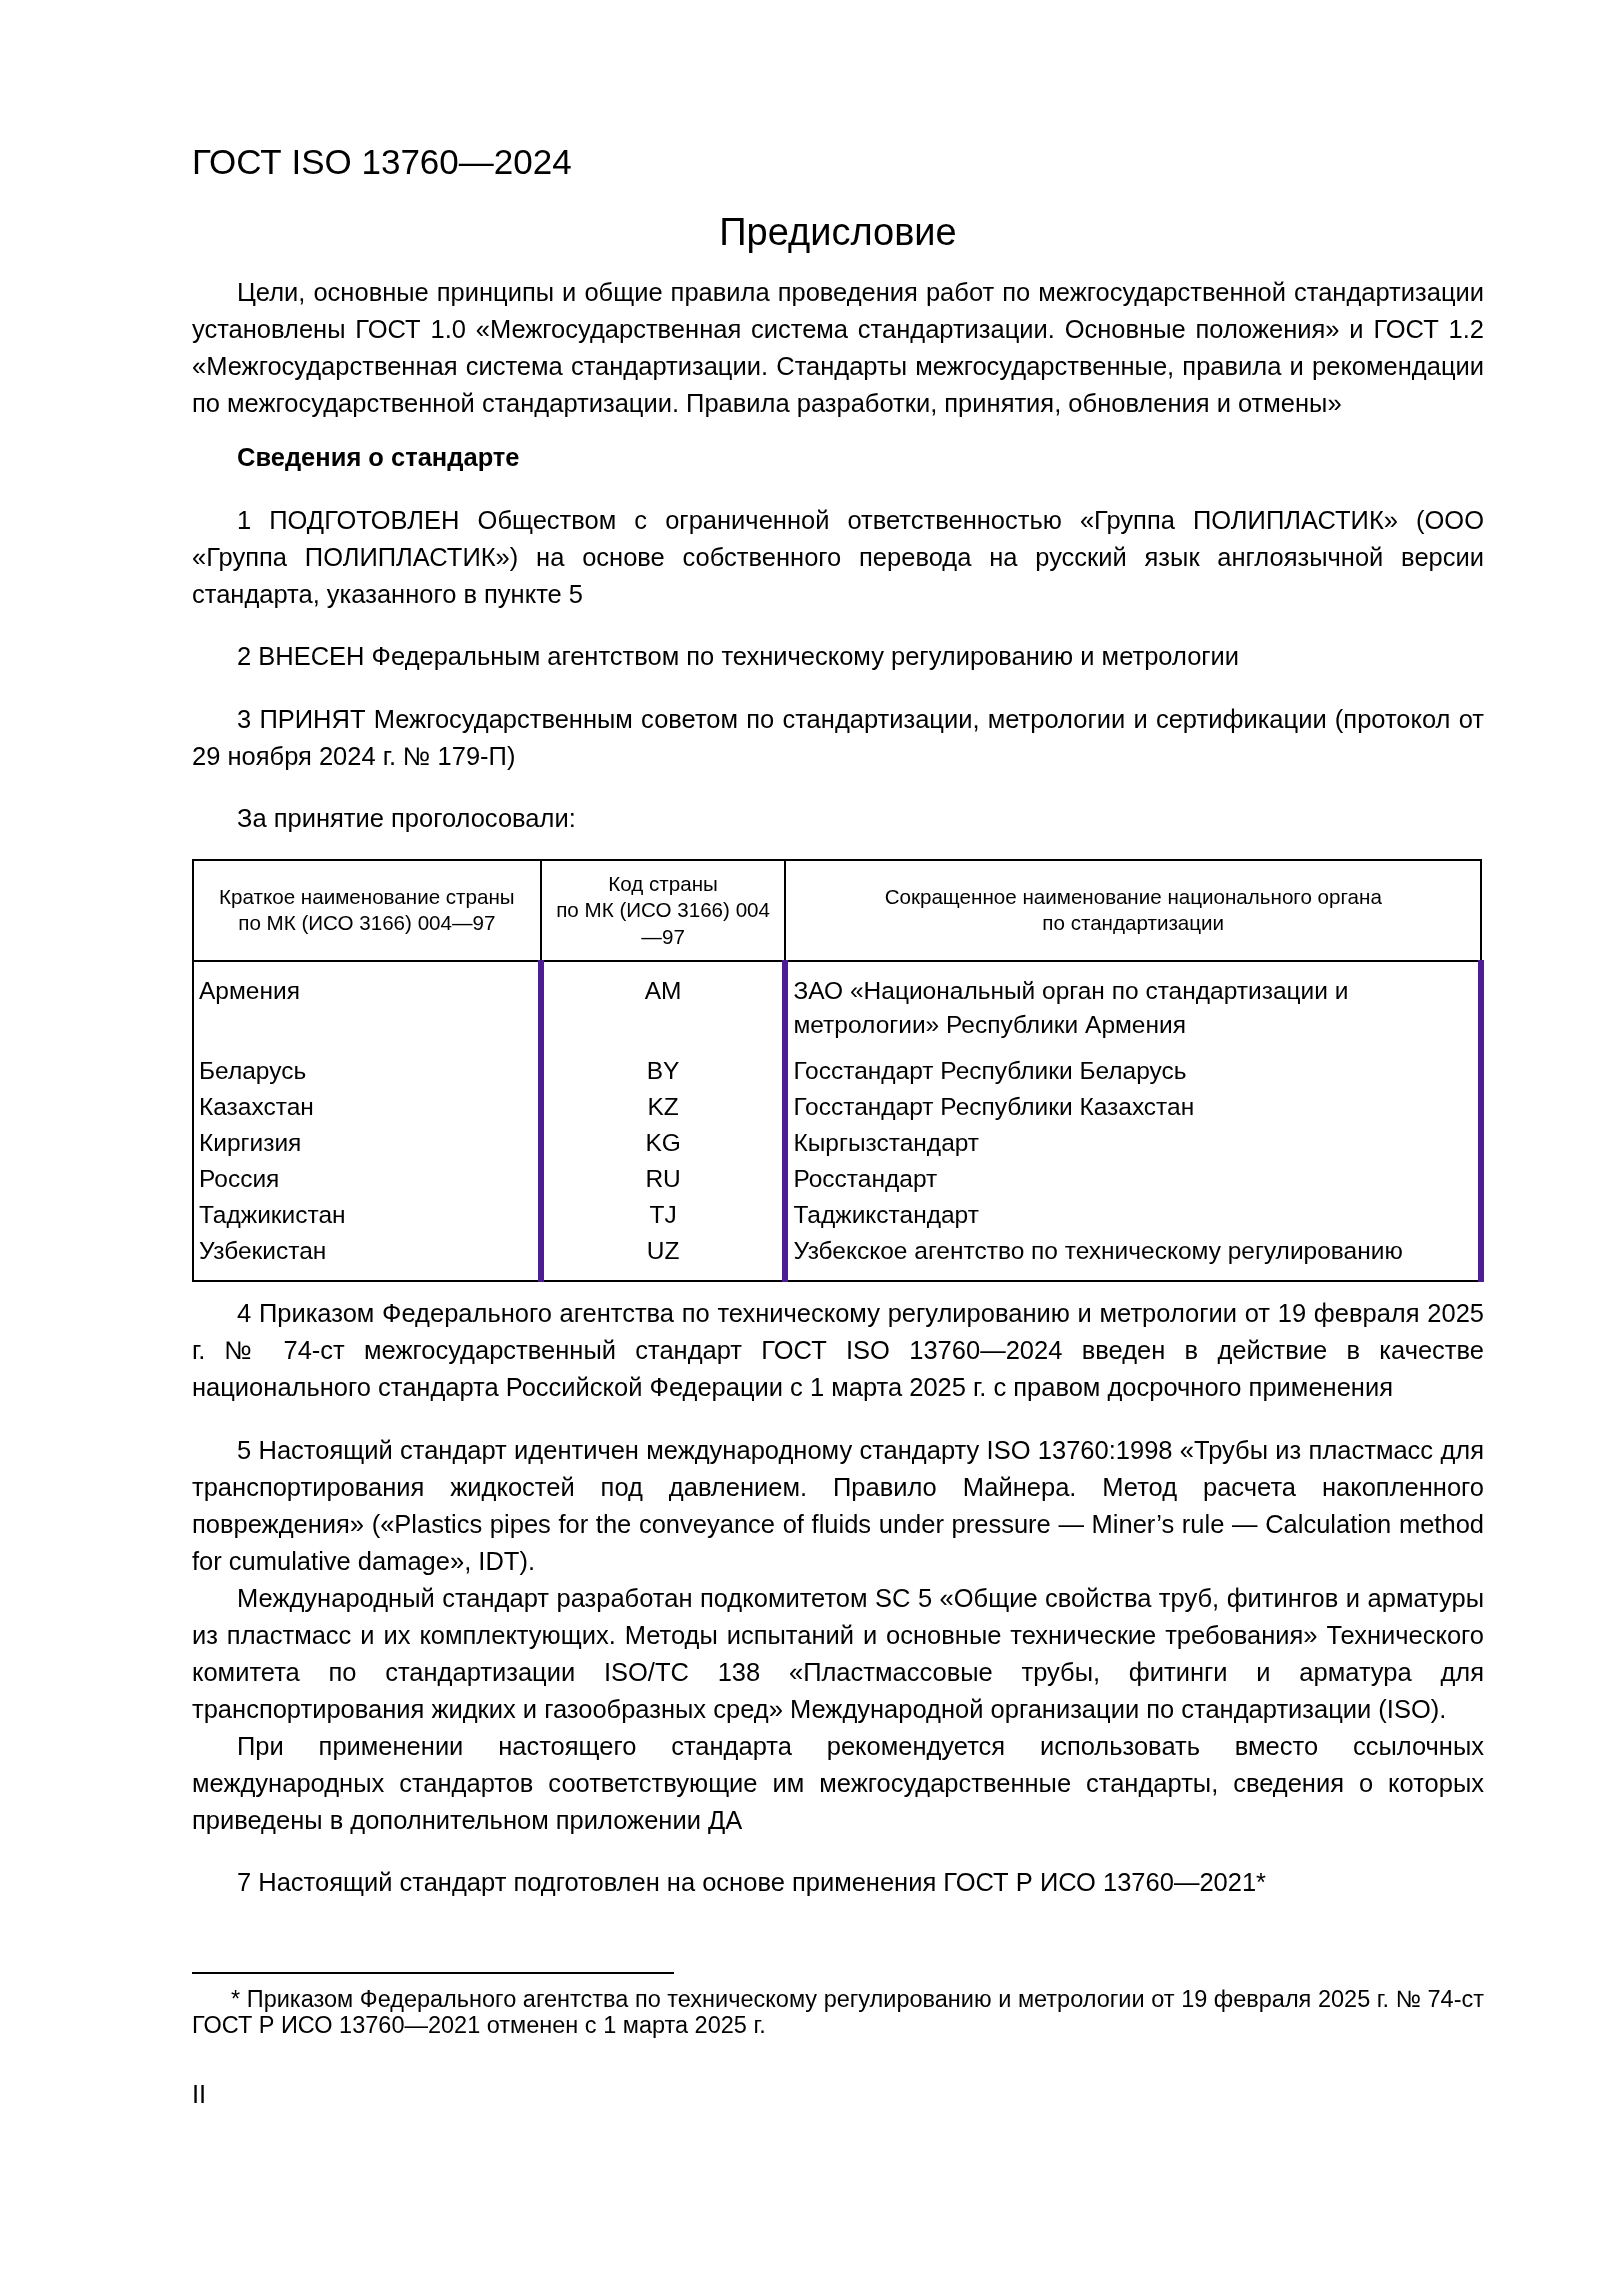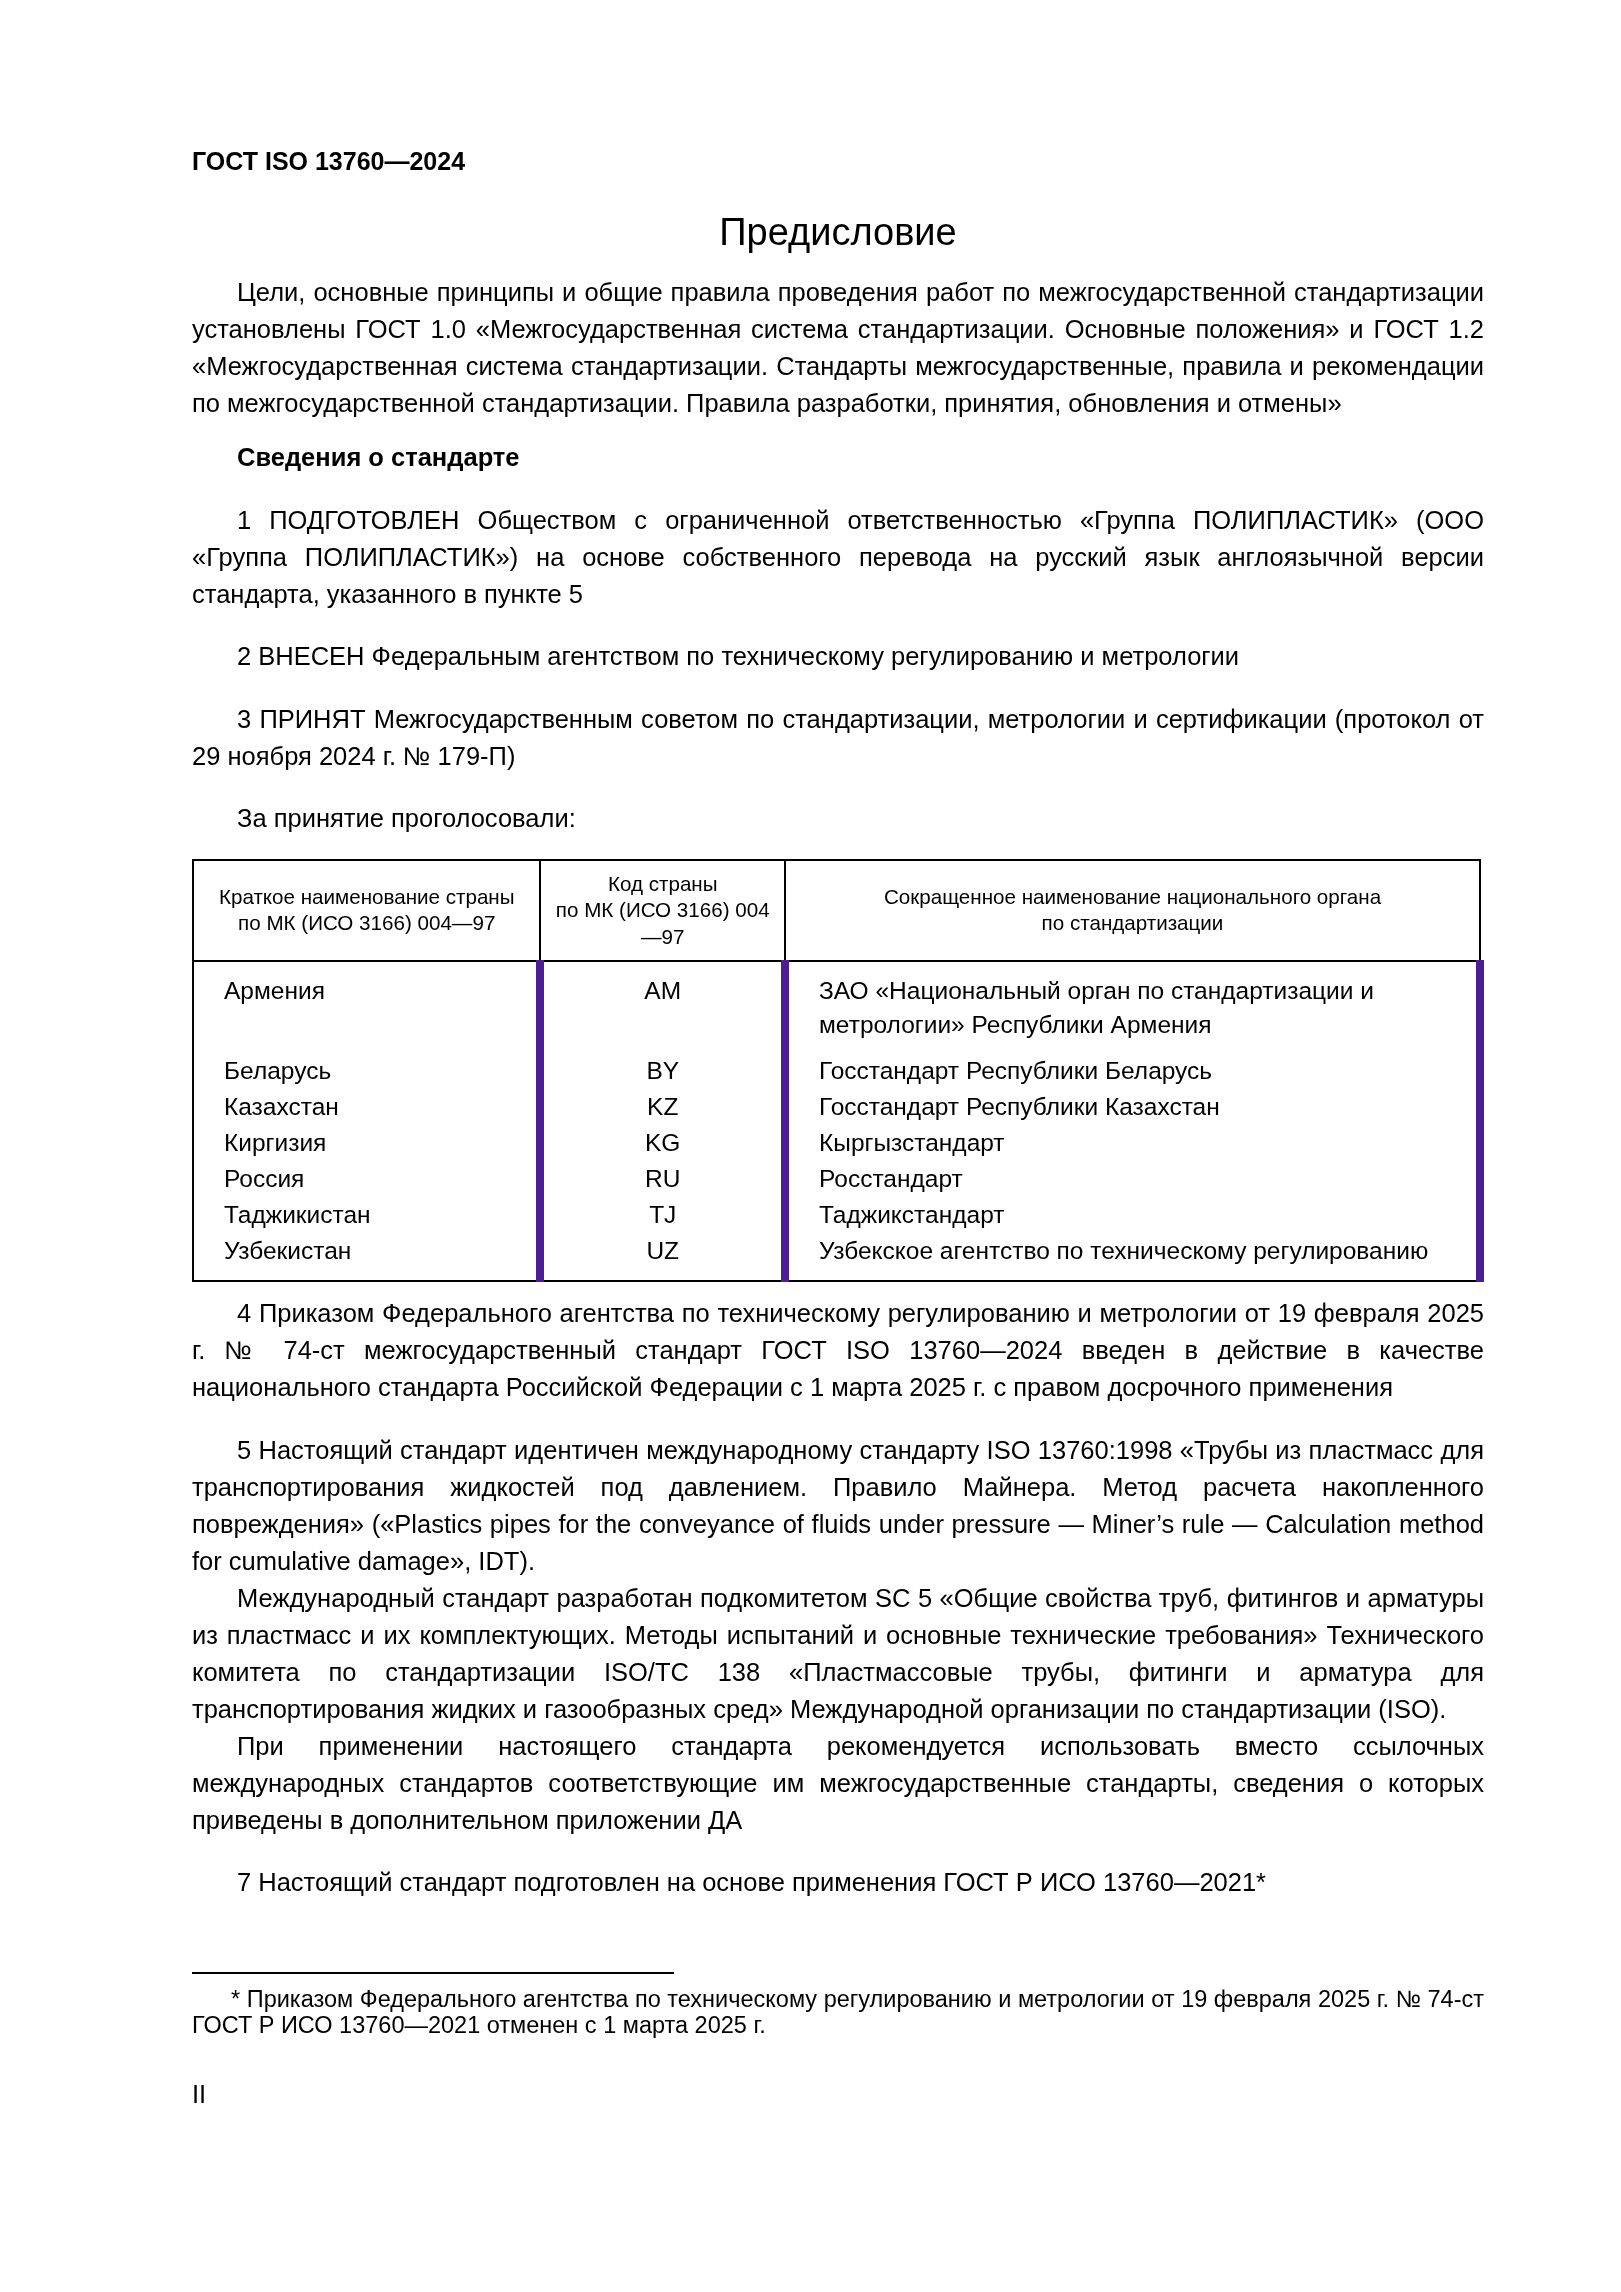--- a/index.html
+++ b/index.html
@@ -15,22 +15,22 @@
   .content {
     position: absolute;
     top: 0;
     left: 192px;
     width: 1292px;
     padding-top: 143px;
     font-size: 25.5px;
     line-height: 37px;
   }
   .doc-header {
-    font-weight: 700;
-    font-size: 25px;
+    font-weight: 400;
+    font-size: 35px;
   }
   .doc-title {
     margin: 33px 0 0 0;
     font-size: 38px;
     font-weight: 400;
     text-align: center;
     line-height: 39px;
   }
   .para {
     margin: 25.5px 0 0 0;
@@ -60,23 +60,23 @@
     font-weight: 400;
     font-size: 20.6px;
     line-height: 26.5px;
     text-align: center;
     vertical-align: middle;
     padding: 9.8px 7.8px;
   }
   .vote th .thl { display: block; }
   .vote td {
     border-left: 2px solid #000;
-    border-right: 8px solid #4c1d95;
+    border-right: 6px solid #4c1d95;
     vertical-align: top;
-    padding: 1px 30px;
+    padding: 1px 5px;
   }
   .vote tr.first td { padding-top: 11.8px; padding-bottom: 11.8px; }
   .vote tr.last td { padding-bottom: 11.8px; }
   .vote td.code { text-align: center; }
   .vote td.org { text-align: left; }
   .footnote-area {
     position: absolute;
     left: 192px;
     top: 1972px;
     width: 1292px;

